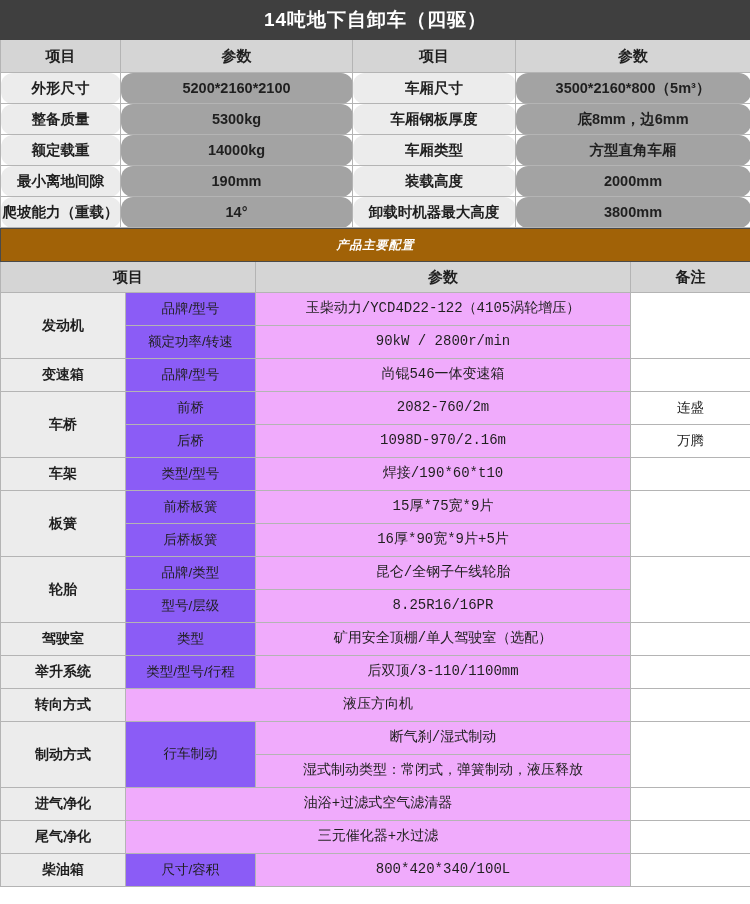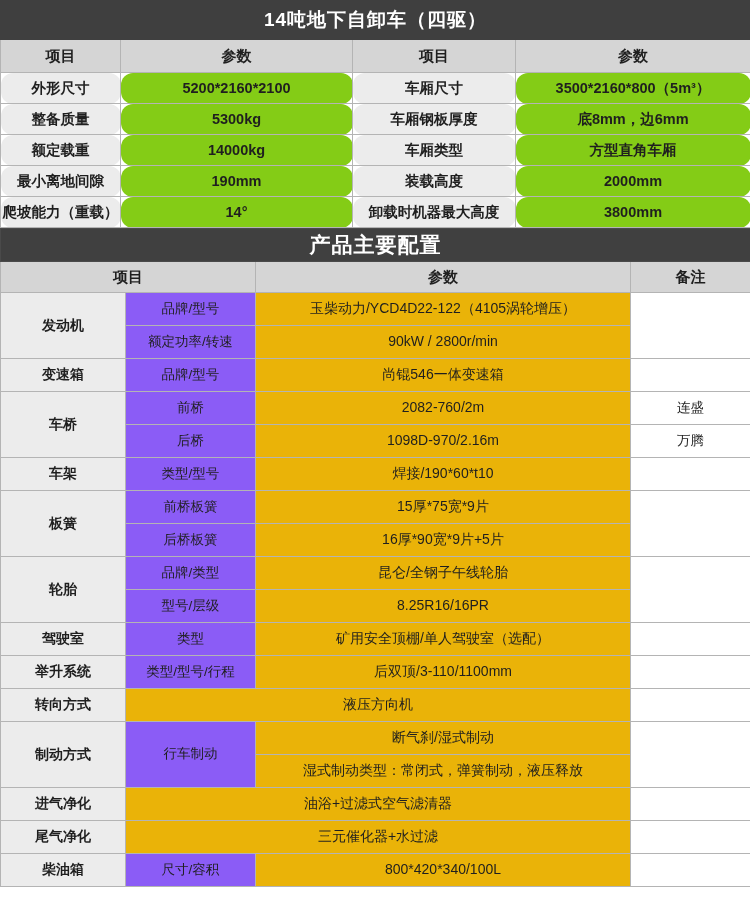--- a/index.html
+++ b/index.html
@@ -51,30 +51,31 @@
   .spec-row td {
     height: 30px;
     font-weight: bold;
     font-size: 14.5px;
     border-radius: 12px;
   }
   .spec-row td.label {
     background: #ececec;
   }
   .spec-row td.value {
-    background: #84cc16;
+    background: #a3a3a3;
   }
   .section-row td {
-    background: #404040;
+    background: #a16207;
     color: #ffffff;
-    font-size: 21px;
+    font-size: 12px;
     font-weight: bold;
     height: 32px;
     letter-spacing: 1px;
     border: 1px solid #4a4a4a;
+    font-style: italic;
   }
   .cfg-hdr td {
     background: #d5d5d5;
     font-weight: bold;
     font-size: 15px;
     height: 30px;
   }
   .cfg td {
     height: 32px;
     font-size: 14px;
@@ -82,21 +83,22 @@
   .cfg td.item {
     background: #ececec;
     font-weight: bold;
   }
   .cfg td.sub {
     background: #8b5cf6;
     font-weight: normal;
     font-size: 13.5px;
   }
   .cfg td.val {
-    background: #eab308;
+    background: #f0abfc;
+    font-family: Liberation Mono, monospace;
   }
   .cfg td.note {
     background: #ffffff;
     font-size: 13.5px;
   }
 </style>
 </head>
 <body>
 
 <div class="sheet">

